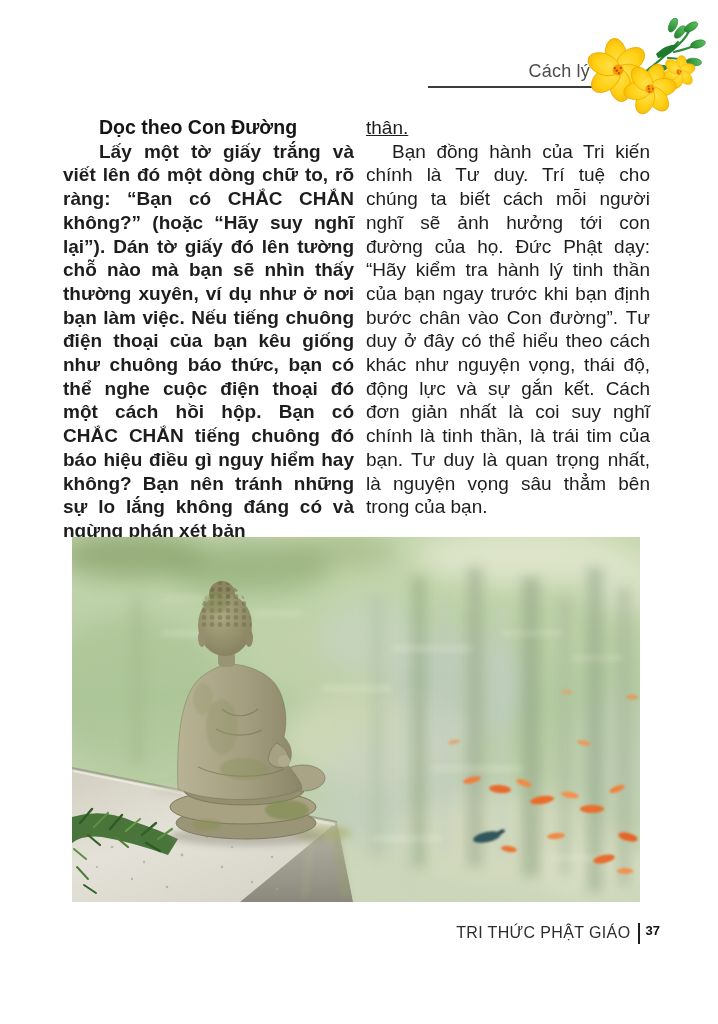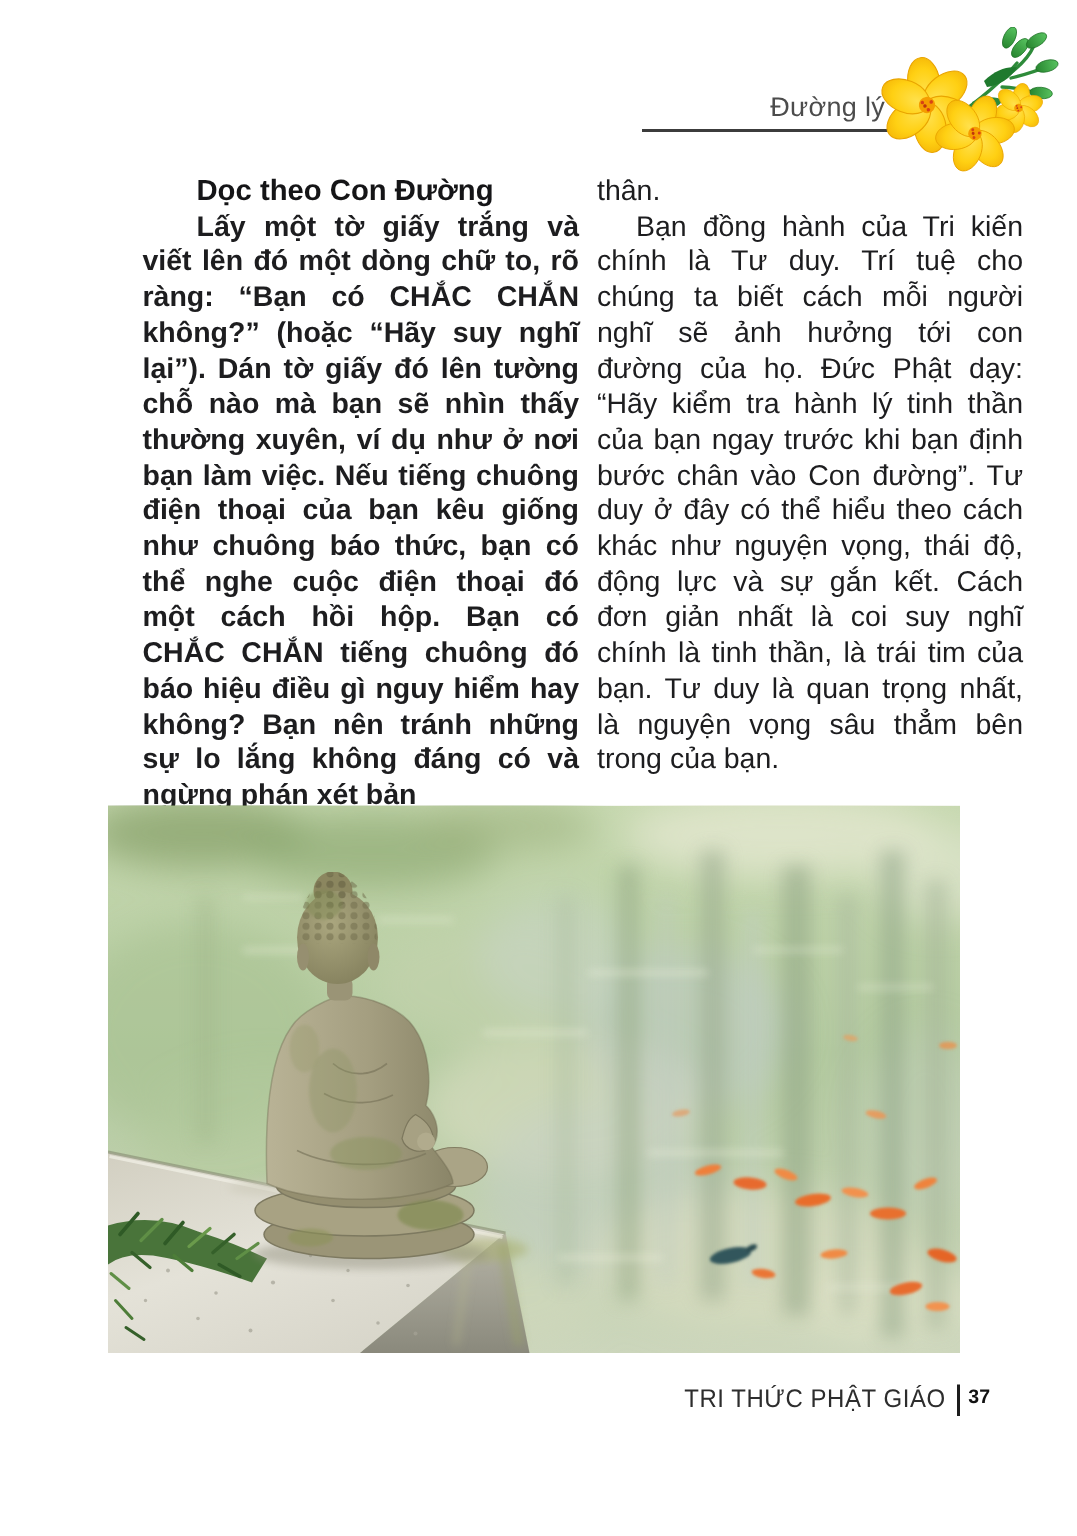--- a/index.html
+++ b/index.html
@@ -17,32 +17,32 @@
   }
   .header-rule{
     position:absolute;top:86px;left:428px;width:166px;height:2px;
     background:#3c3c3c;
   }
   .flower-art{position:absolute;top:18px;left:576px;width:134px;height:98px;}
 
   
   .col{
     position:absolute;top:116px;font-size:19px;line-height:23.7px;
-    text-align:justify;color:#1d1d1f;margin-left:32px;
+    text-align:justify;color:#1d1d1f;
   }
   .col-left{left:63px;width:291px;}
   .col-right{left:366px;width:284px;}
   .article-heading{
     margin:0;padding-left:36px;font-size:19.5px;font-weight:bold;
     line-height:23.7px;text-align:left;color:#151517;
   }
   .col p{margin:0;}
   .p-indent{text-indent:36px;font-weight:bold;}
   .p-indent-r{text-indent:26px;}
-  .p-cont{text-indent:0;}
+  .p-cont{text-indent:0;text-decoration:underline;}
 
   
   .photo{
     position:absolute;left:72px;top:537px;width:568px;height:365px;
     overflow:hidden;
   }
   .photo svg{display:block;width:100%;height:100%;}
 
   
   .footer{
@@ -54,21 +54,21 @@
     transform:scaleX(.94);transform-origin:right center;white-space:nowrap;
   }
   .footer-sep{width:2px;height:21px;background:#1d1d1d;margin:0 6px 0 7px;}
   .footer-page{font-size:13px;font-weight:bold;color:#111;}
 </style>
 </head>
 <body>
 
 <div class="page">
 
-  <div class="section-label">Đường lý</div>
+  <div class="section-label">Cách lý</div>
   <div class="header-rule"></div>
 
   <div class="flower-art">
     <svg viewBox="0 0 134 98" xmlns="http://www.w3.org/2000/svg">
       <defs>
         <radialGradient id="petalG" cx="0.5" cy="0.75" r="0.95">
           <stop offset="0" stop-color="#ffe14d"></stop>
           <stop offset="0.55" stop-color="#ffd013"></stop>
           <stop offset="1" stop-color="#f0a900"></stop>
         </radialGradient>

